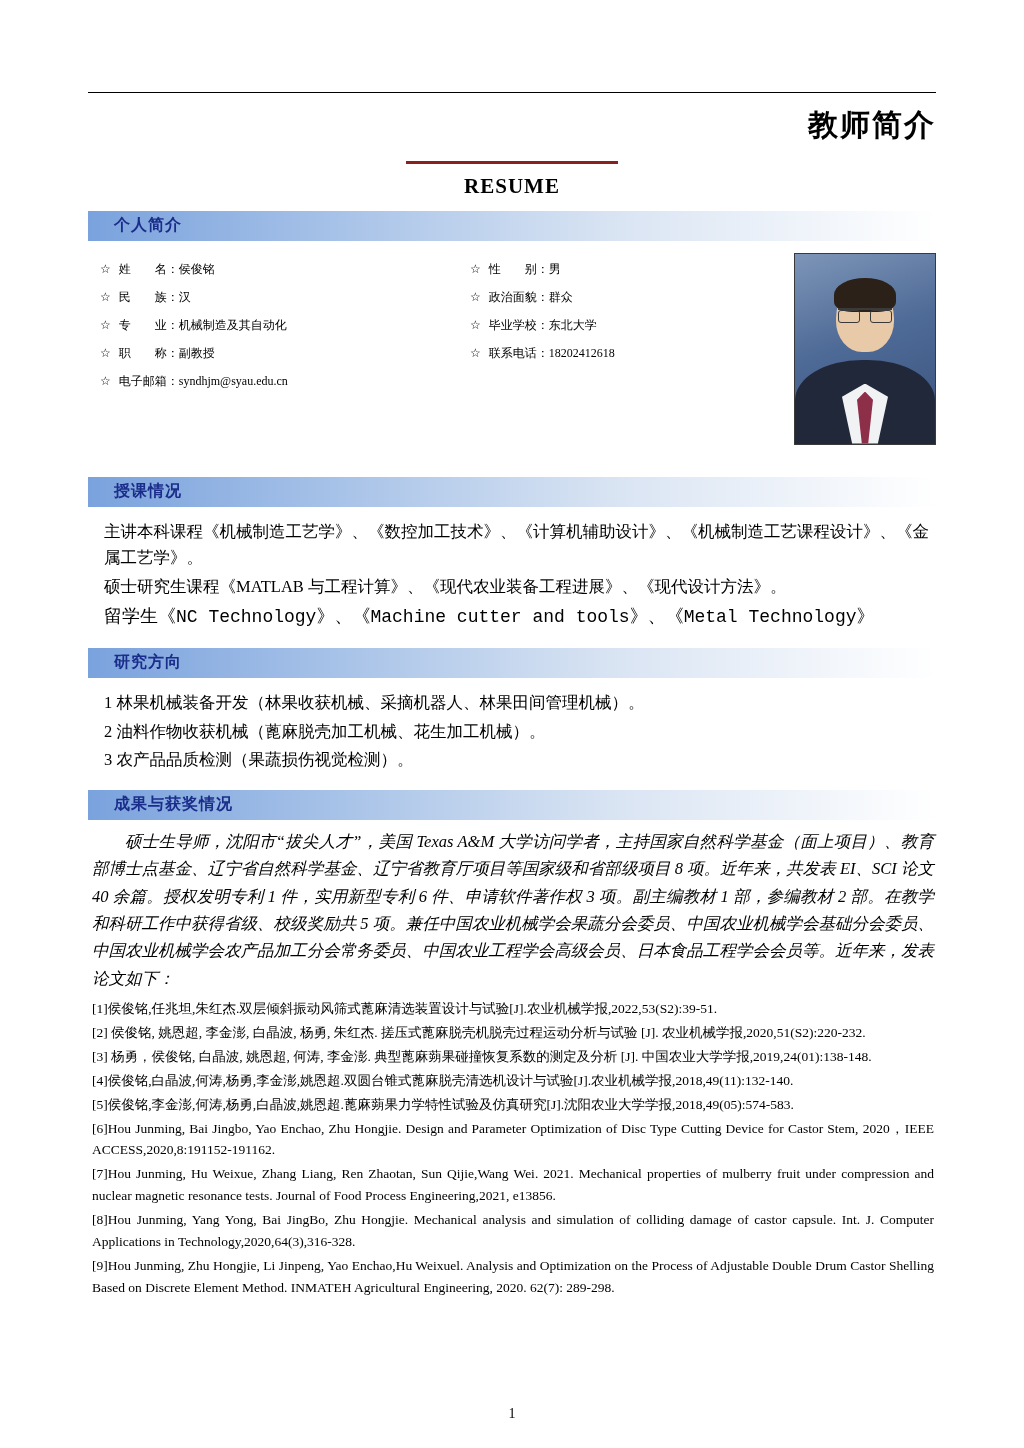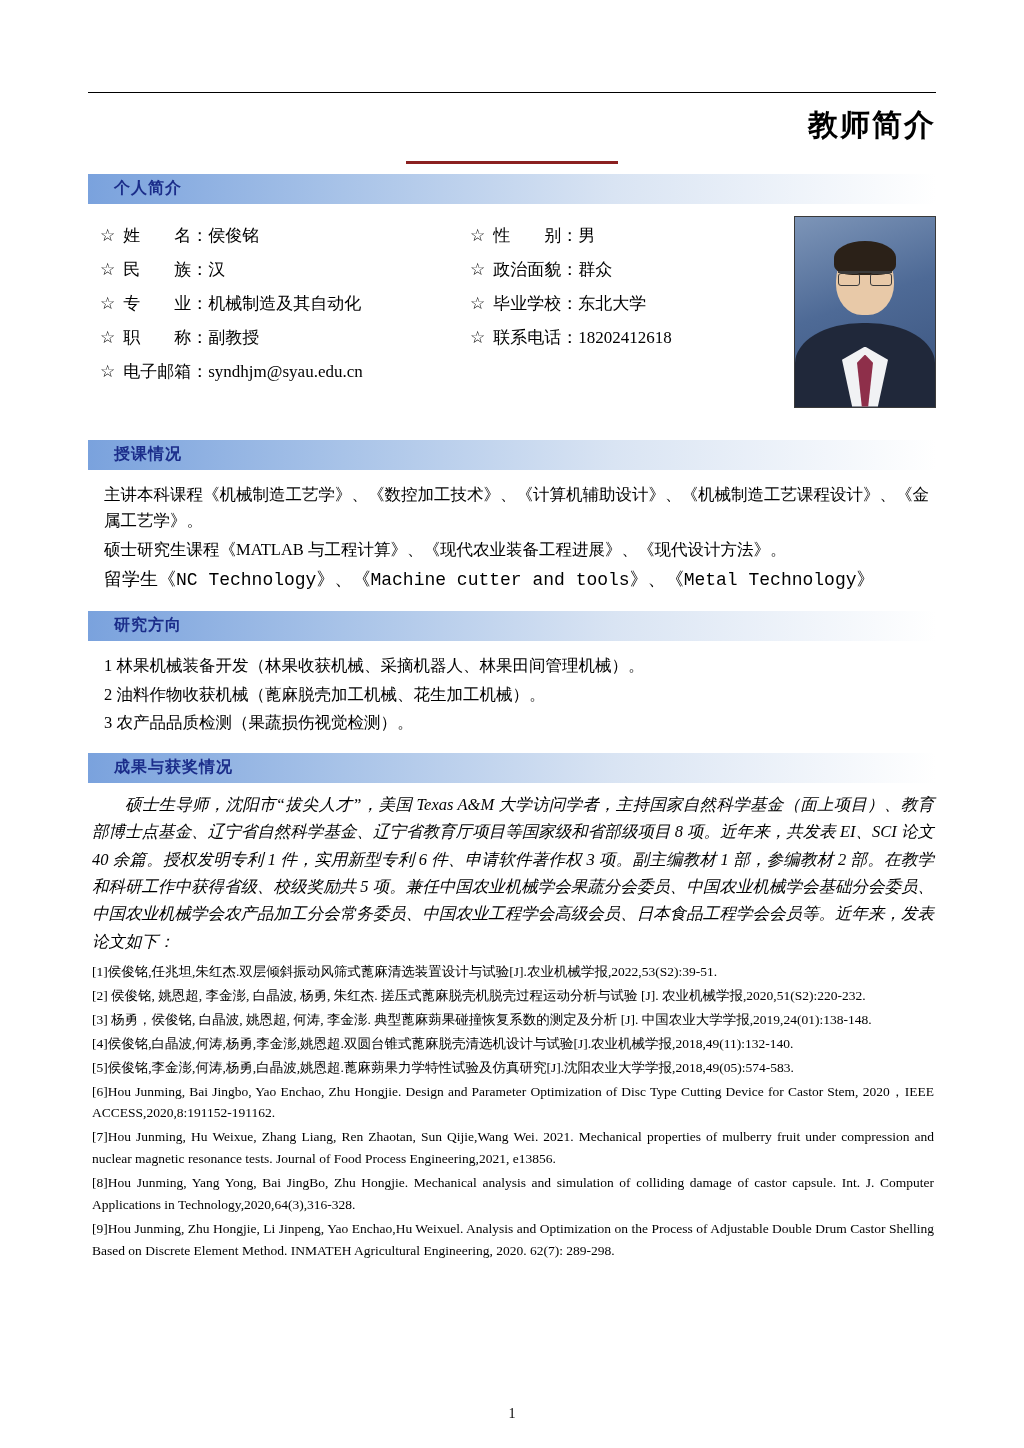--- a/index.html
+++ b/index.html
@@ -65,21 +65,21 @@
   }
   .profile {
     position: relative;
     min-height: 200px;
     padding: 14px 0 6px 0;
   }
   .profile-grid {
     display: grid;
     grid-template-columns: 370px 1fr;
     row-gap: 11px;
-    font-size: 17px;
+    font-size: 12px;
     padding-left: 12px;
     width: 690px;
   }
   .field {
     white-space: nowrap;
   }
   .star {
     margin-right: 8px;
   }
   .flabel {
@@ -208,20 +208,21 @@
 </style>
 </head>
 <body>
 
 <div class="page">
 
   <div class="top-rule"></div>
 
   <div class="doc-title">教师简介</div>
   <div class="title-underline"></div>
+  <div class="doc-subtitle">RESUME</div>
 
   <div class="section-bar">
     <span class="label">个人简介</span>
   </div>
 
   <div class="profile">
     <div class="profile-grid">
       <div class="field">
         <span class="star">☆</span><span class="flabel">姓　　名：</span><span class="fvalue">侯俊铭</span>
       </div>

